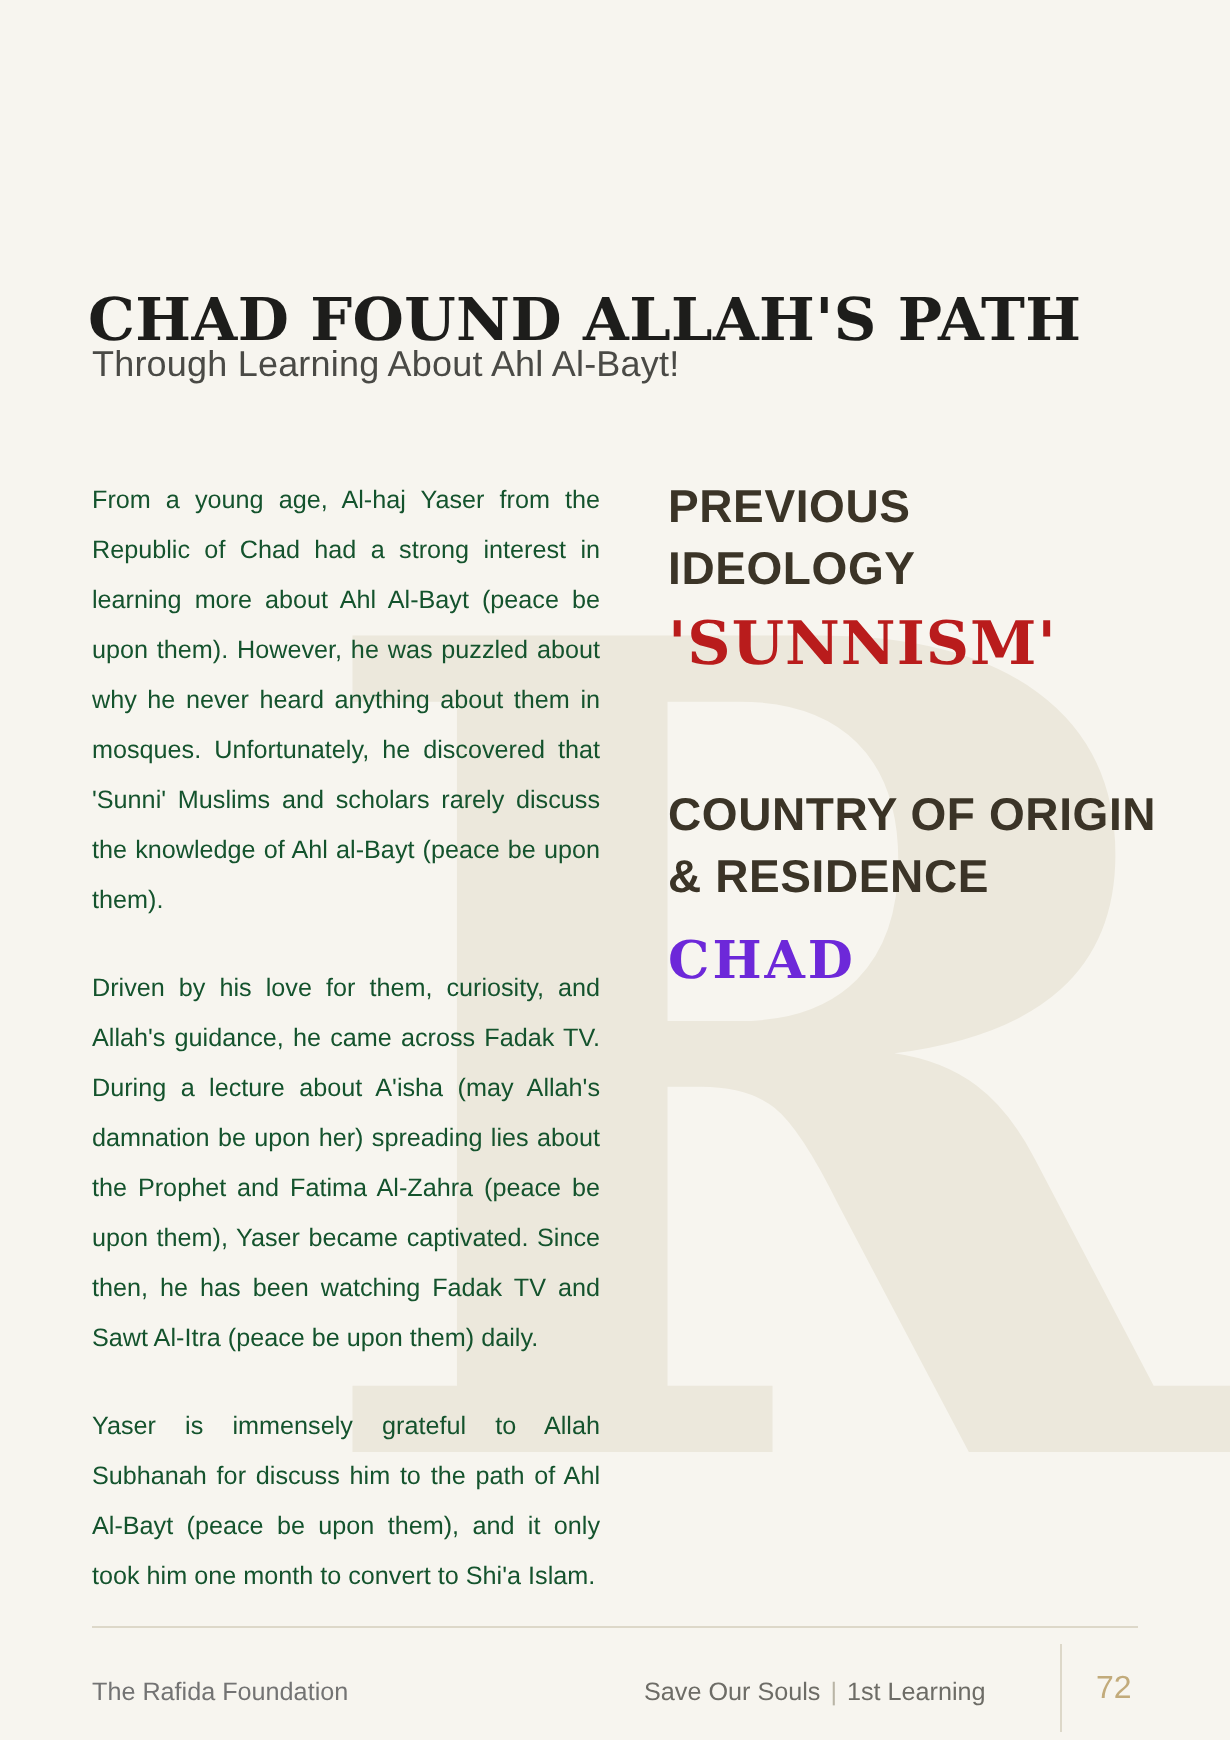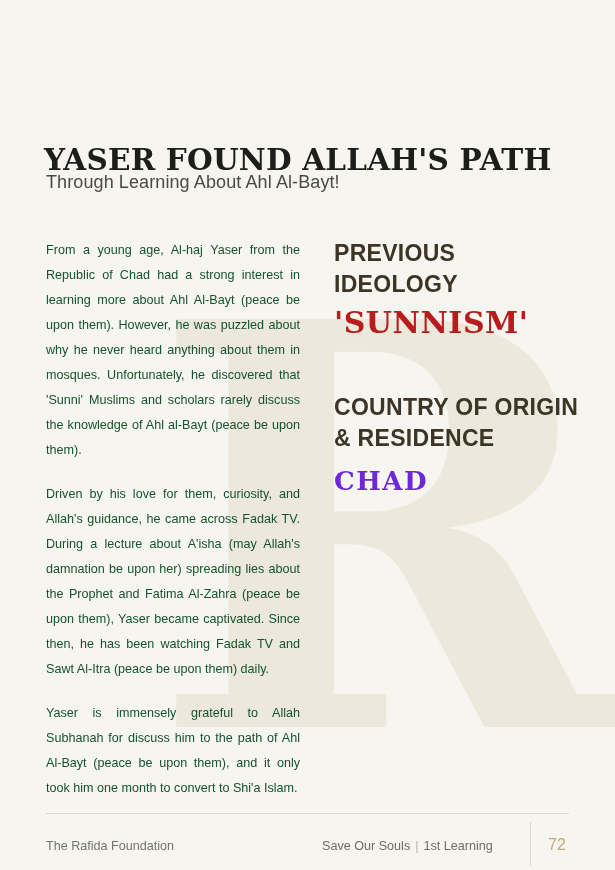--- a/index.html
+++ b/index.html
@@ -152,21 +152,21 @@
 </style>
 </head>
 <body>
 
 <div class="page">
 
   <div class="watermark">R</div>
 
   <div class="content">
 
-    <h1 class="title">YASER FOUND ALLAH'S PATH</h1>
+    <h1 class="title">CHAD FOUND ALLAH'S PATH</h1>
     <div class="subtitle">Through Learning About Ahl Al-Bayt!</div>
 
     <div class="body-col">
       <p>From a young age, Al-haj Yaser from the Republic of Chad had a strong interest in learning more about Ahl Al-Bayt (peace be upon them). However, he was puzzled about why he never heard anything about them in mosques. Unfortunately, he discovered that 'Sunni' Muslims and scholars rarely discuss the knowledge of Ahl al-Bayt (peace be upon them).</p>
       <p>Driven by his love for them, curiosity, and Allah's guidance, he came across Fadak TV. During a lecture about A'isha (may Allah's damnation be upon her) spreading lies about the Prophet and Fatima Al-Zahra (peace be upon them), Yaser became captivated. Since then, he has been watching Fadak TV and Sawt Al-Itra (peace be upon them) daily.</p>
       <p>Yaser is immensely grateful to Allah Subhanah for discuss him to the path of Ahl Al-Bayt (peace be upon them), and it only took him one month to convert to Shi'a Islam.</p>
     </div>
 
     <div class="right-col">
       <div class="block-1">

